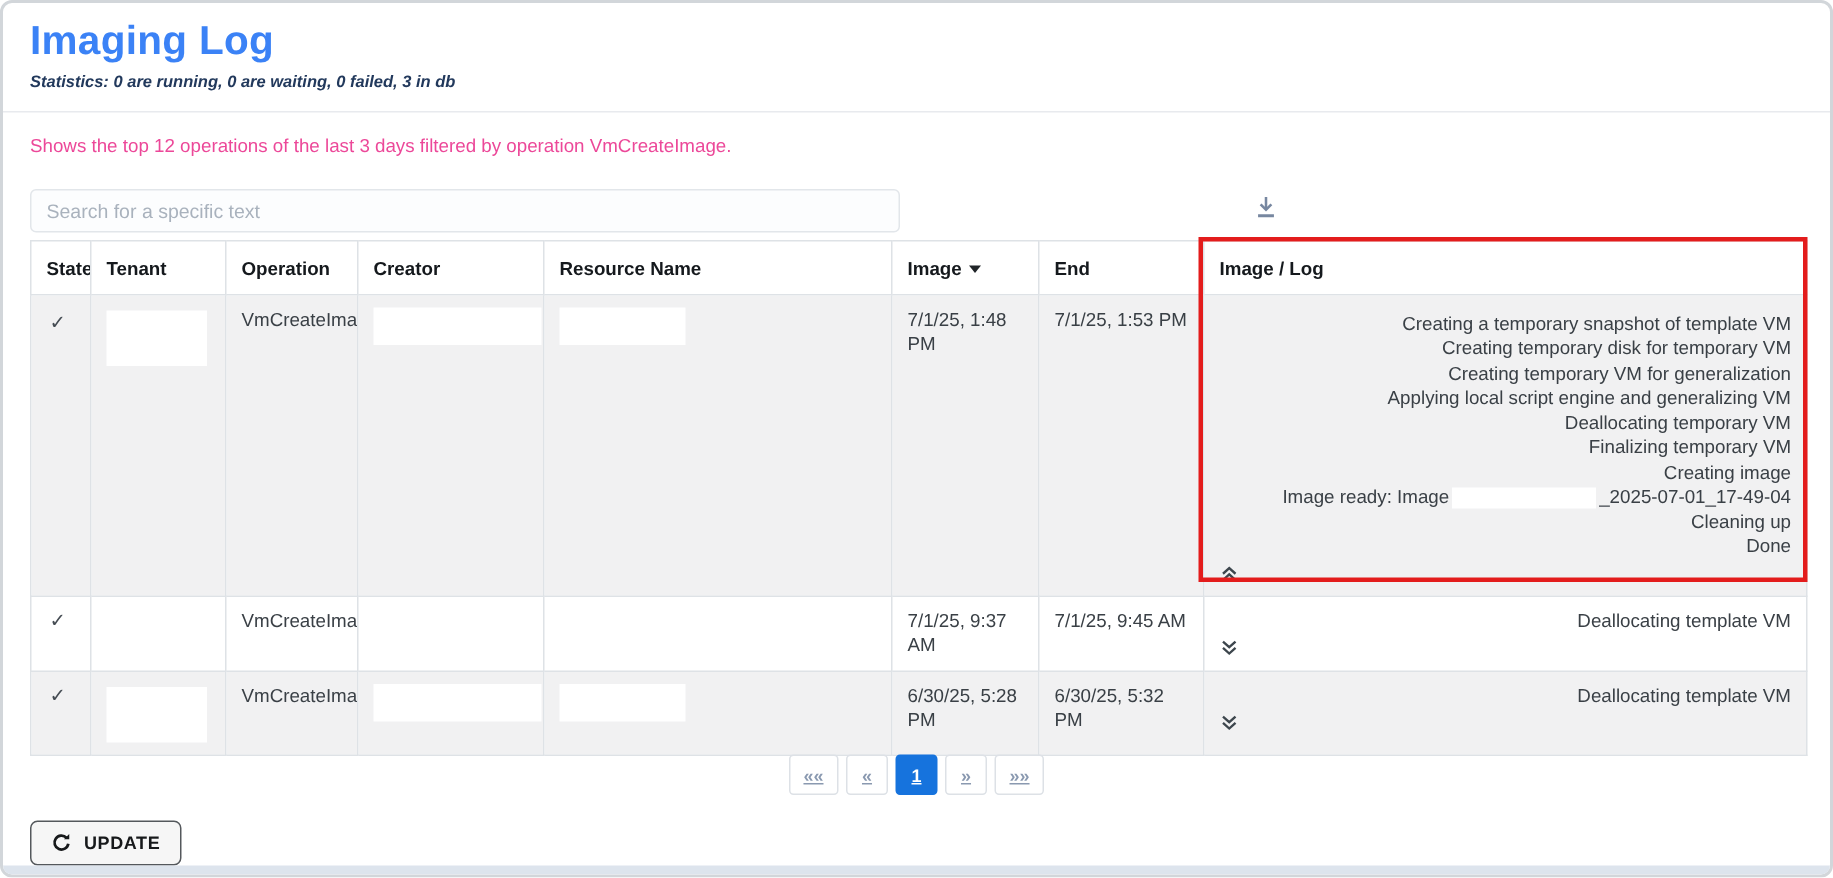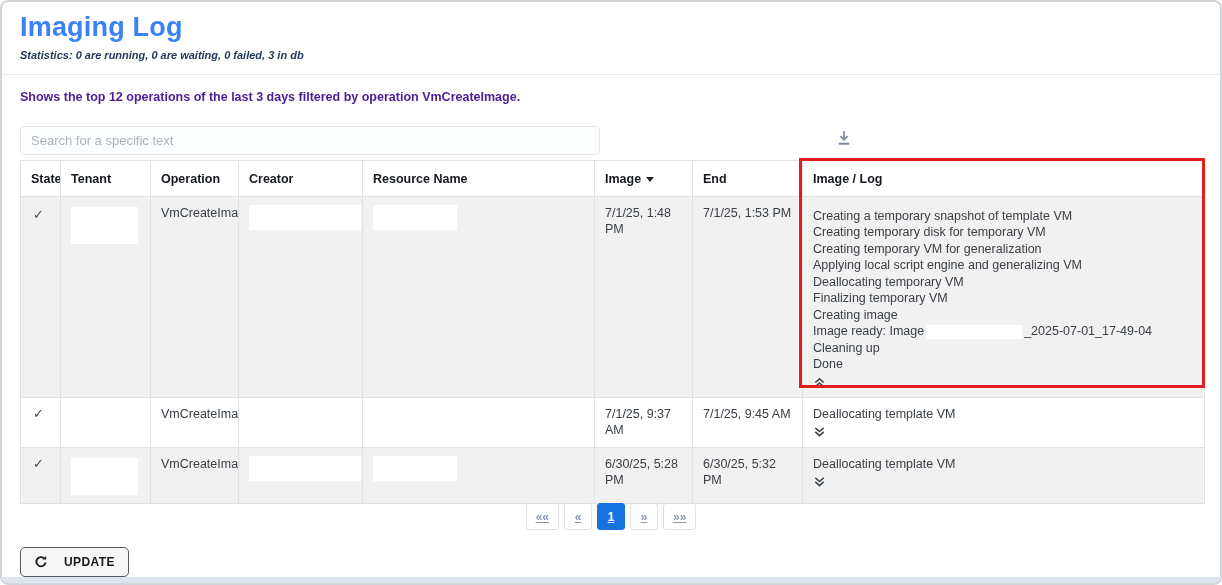--- a/index.html
+++ b/index.html
@@ -18,21 +18,21 @@
   }
   .stats-line {
     position:absolute; left:18px; top:47px;
     font-size:11px; font-weight:bold; font-style:italic; color:#22395c;
   }
   .header-divider {
     position:absolute; left:0; top:72px; width:100%; height:1px; background:#e8eaee;
   }
   .table-description {
     position:absolute; left:18px; top:88px; margin:0;
-    font-size:12.5px; color:#4c1d95;font-weight:bold;
+    font-size:12.5px; color:#ec4899;
   }
   
   .search-input {
     position:absolute; left:18px; top:124px; width:580px; height:29px;
     border:1px solid #e2e6ea; border-radius:4px; background:#fcfdfe;
     padding:0 10px; font-size:13px; color:#495057; outline:none;
     font-family:"Liberation Sans", sans-serif;
   }
   .search-input::placeholder { color:#a9b2bd; }
   .download-button {
@@ -62,21 +62,21 @@
   }
   .state-check { font-size:13px; color:#444b52; padding-left:2px; }
   .redact { background:#ffffff; }
   .redact.tenant   { width:67px;  height:37px; margin-top:2px; }
   .redact.creator  { width:112px; height:25px; }
   .redact.resource { width:84px;  height:25px; }
   .redact.inline-name {
     display:inline-block; width:96px; height:14px; vertical-align:middle;
     margin:0 2px;
   }
-  .log-cell div { white-space:nowrap; }
+  .log-cell div { white-space:nowrap;text-align:right; }
   .chevron-button {
     display:block; background:transparent; border:none; padding:1px 0 0 0;
     margin-top:2px; cursor:pointer; color:#3d464d; line-height:0;
   }
   
   .highlight-box {
     position:absolute; left:797px; top:156px; width:406px; height:230px;
     border:3px solid #e31c1c; pointer-events:none;
   }
   
@@ -91,21 +91,21 @@
     text-decoration:underline; cursor:pointer;
     display:inline-flex; align-items:center; justify-content:center;
     font-family:"Liberation Sans", sans-serif;
   }
   .page-btn.active {
     background:#1673dd; border-color:#1673dd; color:#ffffff;
   }
   
   .update-button {
     position:absolute; left:18px; top:545px; height:30px;
-    display:inline-flex; align-items:center; gap:16px; padding:4px 13px;
+    display:inline-flex; align-items:center; gap:8px; padding:4px 13px;
     background:#f6f6f6; border:1.5px solid #54585c; border-radius:5px;
     font-size:12px; font-weight:bold; letter-spacing:.4px; color:#17191b;
     cursor:pointer; font-family:"Liberation Sans", sans-serif;
   }
   
   .bottom-strip {
     position:absolute; left:0; bottom:0; width:100%; height:6px; background:#dde4ed;
   }
 </style>
 </head>

